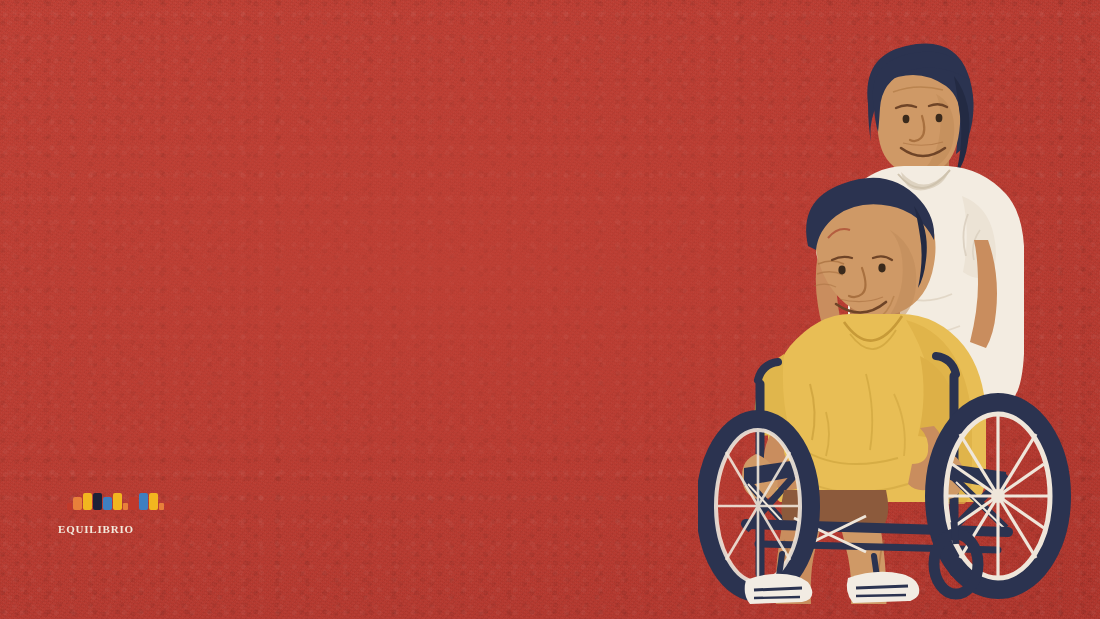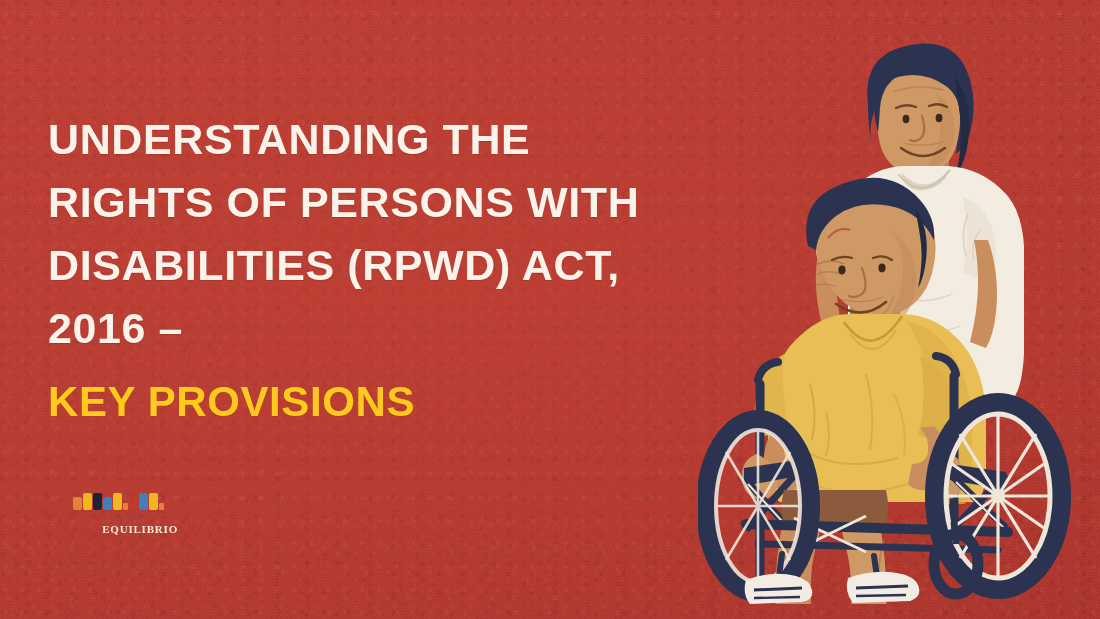--- a/index.html
+++ b/index.html
@@ -99,21 +99,21 @@
   }
   .lb {
     width: 9px;
     height: 13px;
     border-radius: 2px;
   }
   .lb.sm { width: 5px; height: 7px; border-radius: 1px; }
   .lb.tall { height: 17px; }
   #logo-word {
     margin-top: 13px;
-    text-align: right;
+    text-align: left;
     font-family: "Liberation Serif", serif;
     font-weight: 700;
     font-size: 11px;
     letter-spacing: 0.8px;
     color: #f3e9dc;
   }
 
   
   #illus {
     position: absolute;
@@ -295,27 +295,20 @@
         <path d="M150 554 q28 -10 54 -4 q15 4 17 14 q2 10 -10 13 l-56 2 q-9 -11 -5 -25 Z" fill="#f2ece3"></path>
         <path d="M158 564 l52 -2" stroke="#2b3350" stroke-width="3" fill="none"></path>
         <path d="M158 572 l50 -1" stroke="#2b3350" stroke-width="2.4" fill="none"></path>
 
         <path d="M60 356 q4 -16 20 -18" stroke="#2b3350" stroke-width="8" fill="none" stroke-linecap="round"></path>
         <path d="M258 350 q-4 -16 -20 -18" stroke="#2b3350" stroke-width="8" fill="none" stroke-linecap="round"></path>
       </g>
     </svg>
   </div>
 
-  <div id="headline">
-    <span class="hl-line">UNDERSTANDING THE</span>
-    <span class="hl-line">RIGHTS OF PERSONS WITH</span>
-    <span class="hl-line">DISABILITIES (RPWD) ACT,</span>
-    <span class="hl-line">2016 –</span>
-    <span class="hl-line accent">KEY PROVISIONS</span>
-  </div>
 
   <div id="logo">
     <div id="logo-blocks">
       <span class="lb sm" style="background:#c0392b"></span>
       <span class="lb" style="background:#e8803a"></span>
       <span class="lb tall" style="background:#f2b61f"></span>
       <span class="lb tall" style="background:#1c2238"></span>
       <span class="lb" style="background:#3f7fc1"></span>
       <span class="lb tall" style="background:#f2b61f"></span>
       <span class="lb sm" style="background:#e8803a"></span>

